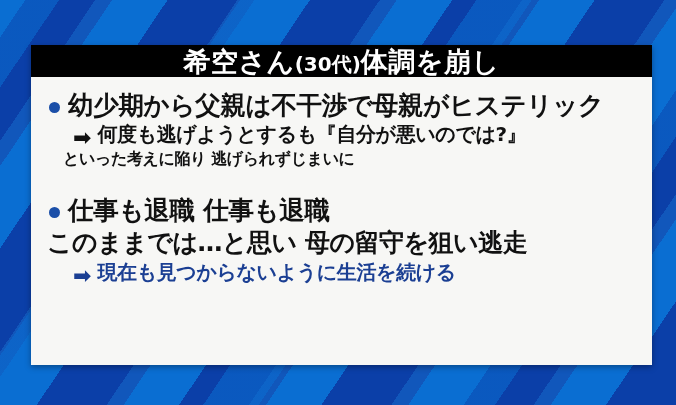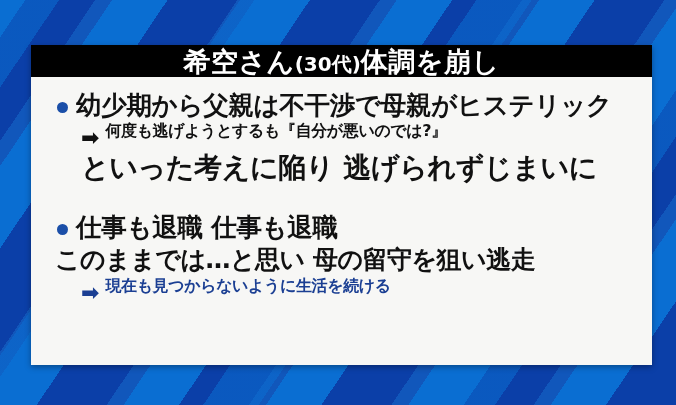--- a/index.html
+++ b/index.html
@@ -78,21 +78,21 @@
     display: flex;
     align-items: baseline;
   }
   .title-sub {
     font-size: 20px;
     font-weight: bold;
     letter-spacing: 0;
   }
 
   #card-body {
-    padding: 14px 14px 0 24px;
+    padding: 14px 14px 0 16px;
     box-sizing: border-box;
     height: 210px;
   }
 
   .block { margin-bottom: 4px; }
 
   .row {
     display: flex;
     align-items: flex-start;
     line-height: 1.17;
@@ -124,35 +124,35 @@
     flex: 0 0 auto;
     font-size: 22px;
     line-height: 1;
     margin: 6px 6px 0 0;
     color: #111111;
     font-weight: bold;
   }
   .arrow-icon.blue { color: #1b3f93; }
 
   .sub-text {
+    font-size: 20px;
+    font-weight: bold;
+    color: #111111;
+    letter-spacing: -0.4px;
+    white-space: nowrap;
+  }
+  .sub-text.blue { color: #1b3f93; font-family: Liberation Mono, monospace; }
+
+  .cont-line {
     font-size: 16px;
     font-weight: bold;
     color: #111111;
     letter-spacing: -0.4px;
     white-space: nowrap;
-  }
-  .sub-text.blue { color: #1b3f93; font-family: Liberation Mono, monospace; }
-
-  .cont-line {
-    font-size: 28px;
-    font-weight: bold;
-    color: #111111;
-    letter-spacing: -0.4px;
-    white-space: nowrap;
-    margin-left: 26px;
+    margin-left: 16px;
   }
 
   .plain-line {
     font-size: 25px;
     font-weight: bold;
     color: #111111;
     letter-spacing: -0.5px;
     white-space: nowrap;
   }
 

